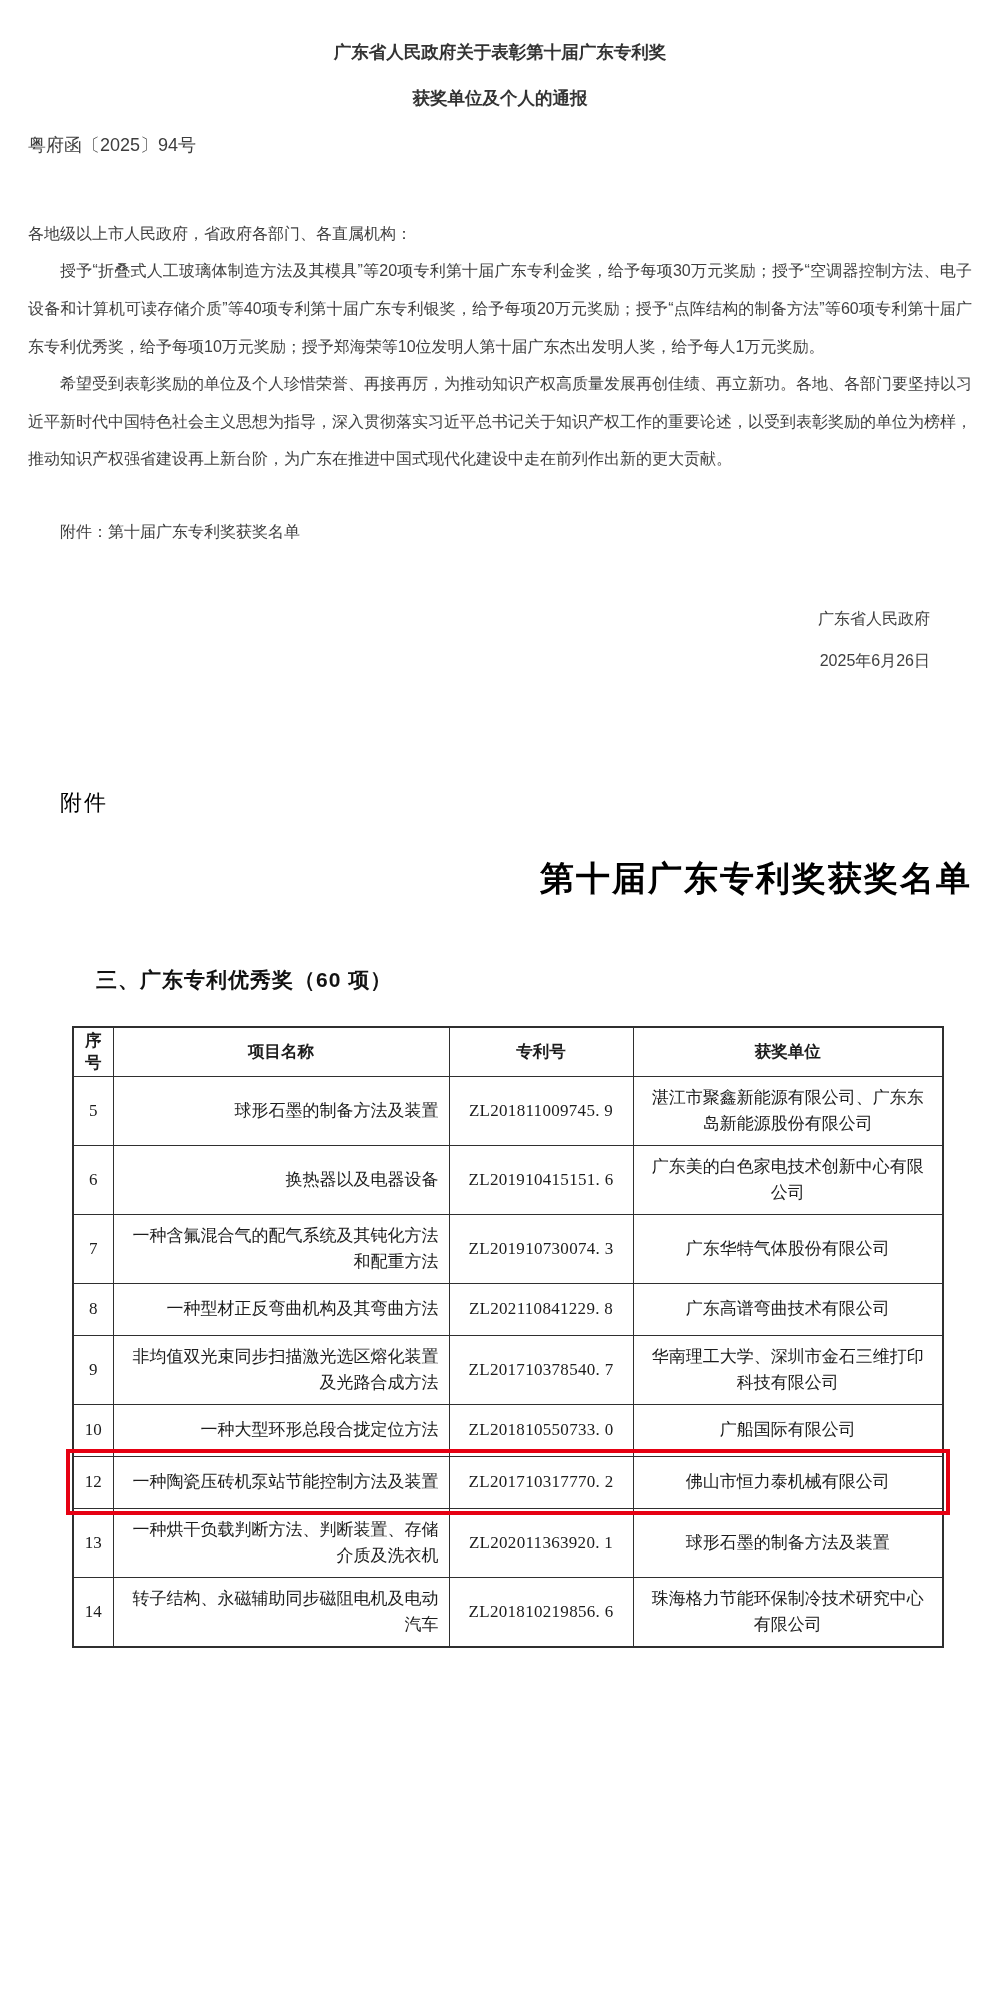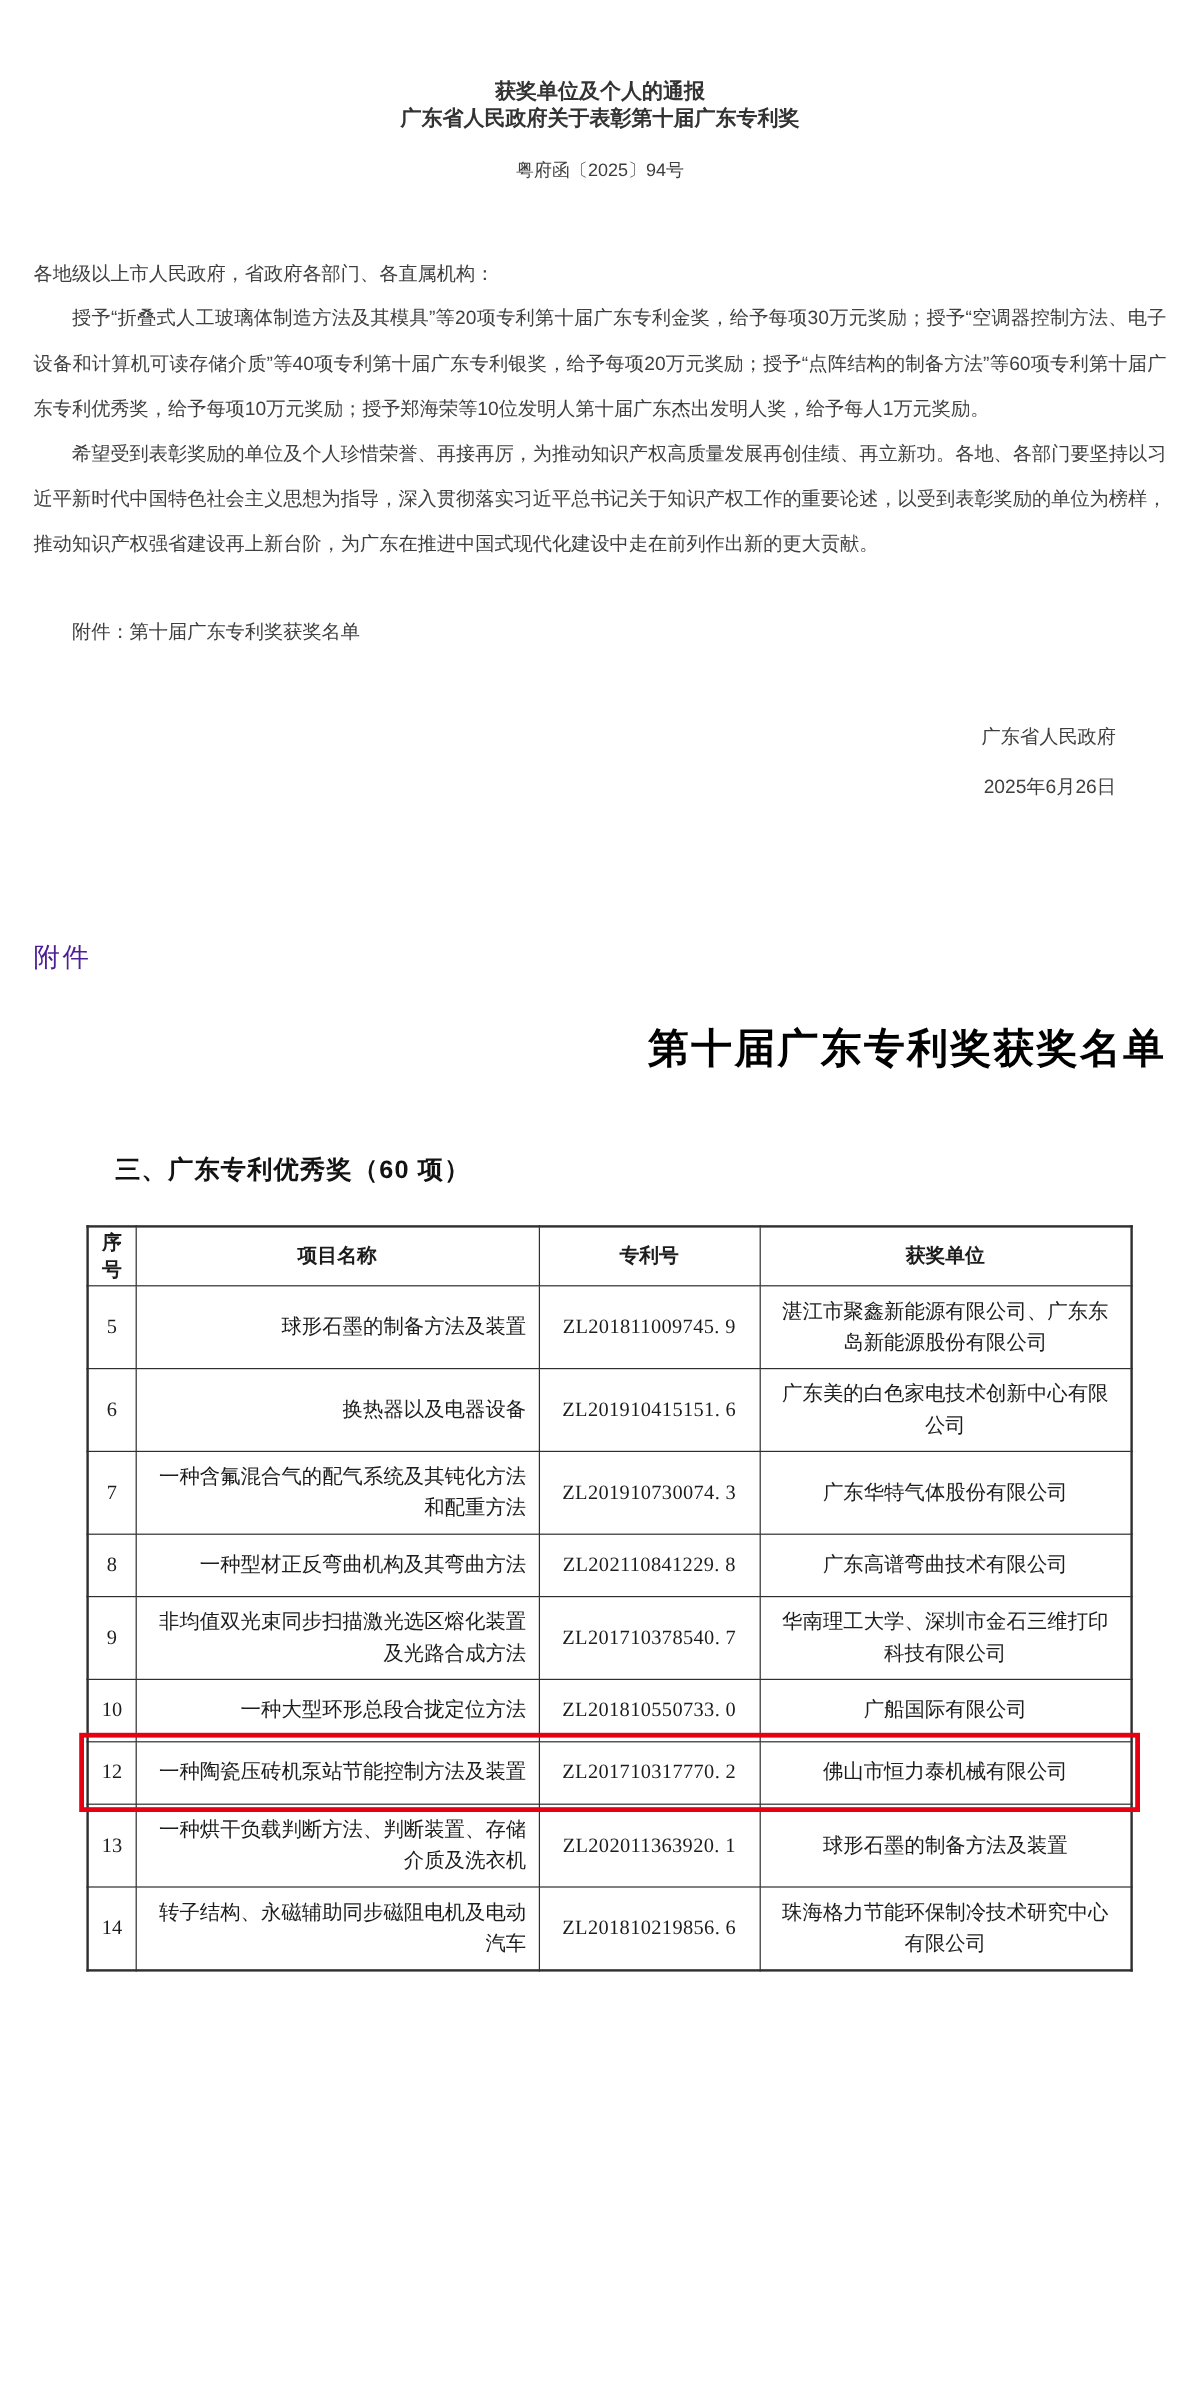--- a/index.html
+++ b/index.html
@@ -20,22 +20,21 @@
   .doc-title {
     text-align: center;
     font-weight: bold;
     font-size: 17.5px;
     color: #333333;
     line-height: 1.25;
   }
   .doc-title.t2 { margin-top: 24px; }
   .doc-number {
     margin-top: 23px;
-    text-align: center;
-    font-size: 15px;
+    font-size: 18px;
     font-weight: normal;
     color: #3d3d3d;
   }
   .body-text {
     margin-top: 58px;
     font-size: 16px;
     line-height: 2.35;
     text-align: justify;
     color: #3f3f3f;
   }
@@ -51,22 +50,22 @@
     margin-top: 66px;
     text-align: right;
     padding-right: 42px;
     font-size: 16px;
     color: #3f3f3f;
   }
   .sign-date { margin-top: 21px; }
   .appendix { margin-top: 116px; }
   .appendix-label {
     font-size: 22px;
-    color: #4c1d95;
-    margin-left: 0;
+    color: #000000;
+    margin-left: 32px;
     letter-spacing: 2px;
   }
   .appendix-title {
     margin: 38px 0 0 0;
     text-align: right;
     font-family: "Liberation Serif", "DejaVu Serif", serif;
     font-weight: bold;
     font-size: 34px;
     color: #000000;
     letter-spacing: 2px;
@@ -113,22 +112,22 @@
   tr.highlighted {
     outline: 4px solid var(--highlight-color, #e60012);
     outline-offset: 3px;
   }
 </style>
 </head>
 <body>
 
 <div class="doc">
 
+  <div class="doc-title">广东省人民政府关于表彰第十届广东专利奖</div>
   <div class="doc-title t2">获奖单位及个人的通报</div>
-  <div class="doc-title">广东省人民政府关于表彰第十届广东专利奖</div>
   <div class="doc-number">粤府函〔2025〕94号</div>
 
   <div class="body-text">
     <p class="salutation">各地级以上市人民政府，省政府各部门、各直属机构：</p>
     <p class="para">授予“折叠式人工玻璃体制造方法及其模具”等20项专利第十届广东专利金奖，给予每项30万元奖励；授予“空调器控制方法、电子设备和计算机可读存储介质”等40项专利第十届广东专利银奖，给予每项20万元奖励；授予“点阵结构的制备方法”等60项专利第十届广东专利优秀奖，给予每项10万元奖励；授予郑海荣等10位发明人第十届广东杰出发明人奖，给予每人1万元奖励。</p>
     <p class="para">希望受到表彰奖励的单位及个人珍惜荣誉、再接再厉，为推动知识产权高质量发展再创佳绩、再立新功。各地、各部门要坚持以习近平新时代中国特色社会主义思想为指导，深入贯彻落实习近平总书记关于知识产权工作的重要论述，以受到表彰奖励的单位为榜样，推动知识产权强省建设再上新台阶，为广东在推进中国式现代化建设中走在前列作出新的更大贡献。</p>
   </div>
 
   <p class="attachment-note">附件：第十届广东专利奖获奖名单</p>
 

